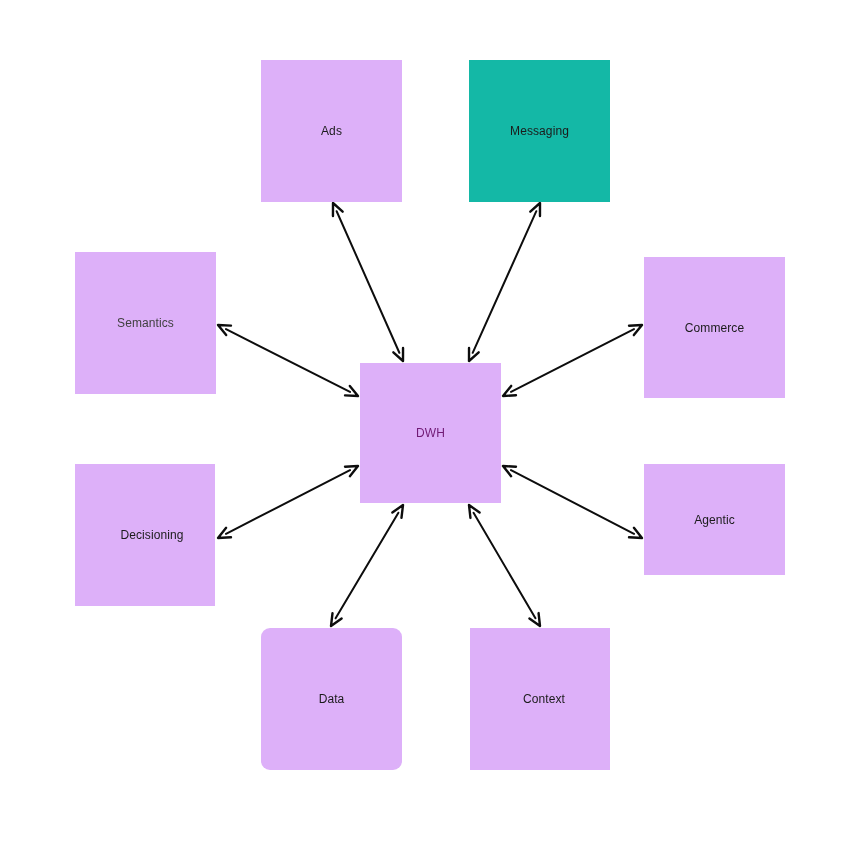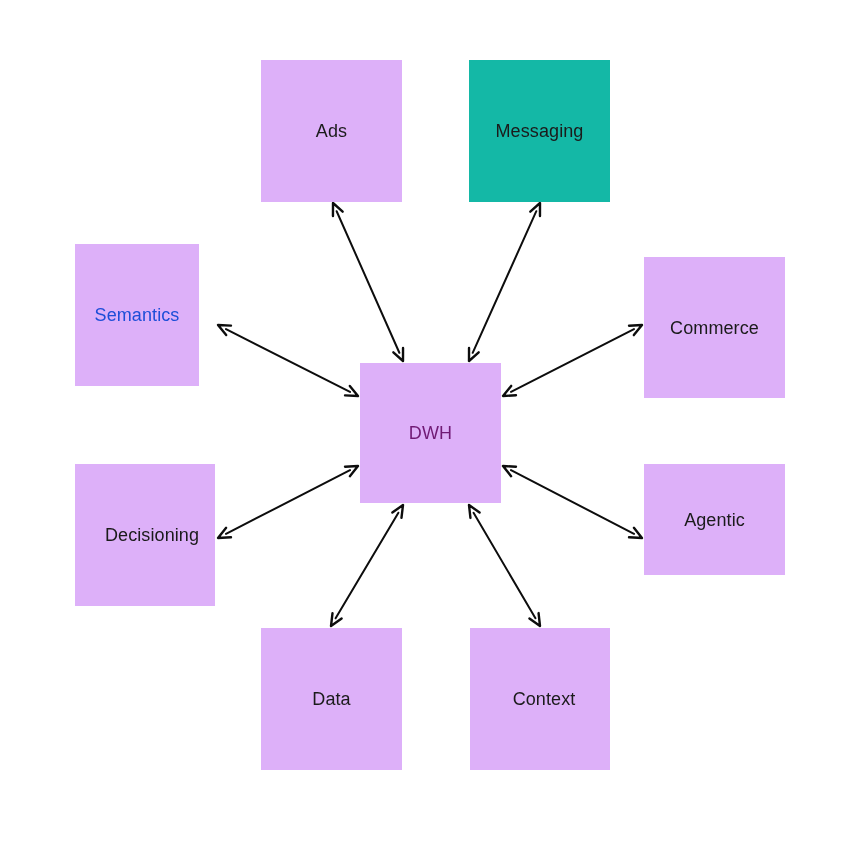--- a/index.html
+++ b/index.html
@@ -28,21 +28,21 @@
   }
   .node {
     position: absolute;
     display: flex;
     align-items: center;
     justify-content: center;
     box-sizing: border-box;
     background: #ddb0f9;
     color: #1b1b1b;
     font-family: "Liberation Sans", sans-serif;
-    font-size: 18px;
+    font-size: 12px;
     line-height: 16px;
     letter-spacing: 0.1px;
     text-align: center;
     white-space: nowrap;
     user-select: none;
   }
   .node-label {
     display: block;
   }
   .edge-line {
@@ -110,33 +110,33 @@
   <div id="nodes">
       <div class="node" style="left: 360px; top: 363px; width: 141px; height: 140px; background: rgb(221, 176, 249); color: #701a75;">
         <span class="node-label">DWH</span>
       </div>
       <div class="node" style="left: 261px; top: 60px; width: 141px; height: 142px; background: rgb(221, 176, 249); color: rgb(27, 27, 27);">
         <span class="node-label">Ads</span>
       </div>
       <div class="node" style="left: 469px; top: 60px; width: 141px; height: 142px; background: #14b8a6; color: rgb(27, 27, 27);">
         <span class="node-label">Messaging</span>
       </div>
-      <div class="node" style="left: 75px; top: 244px; width: 124px; height: 142px; background: rgb(221, 176, 249); color: #1d4ed8;">
+      <div class="node" style="left: 75px; top: 252px; width: 141px; height: 142px; background: rgb(221, 176, 249); color: #404040;">
         <span class="node-label">Semantics</span>
       </div>
       <div class="node" style="left: 644px; top: 257px; width: 141px; height: 141px; background: rgb(221, 176, 249); color: rgb(27, 27, 27);">
         <span class="node-label">Commerce</span>
       </div>
       <div class="node" style="left: 75px; top: 464px; width: 140px; height: 142px; background: rgb(221, 176, 249); color: rgb(27, 27, 27); padding-left: 14px;">
         <span class="node-label">Decisioning</span>
       </div>
       <div class="node" style="left: 644px; top: 464px; width: 141px; height: 111px; background: rgb(221, 176, 249); color: rgb(27, 27, 27);">
         <span class="node-label">Agentic</span>
       </div>
-      <div class="node" style="left: 261px; top: 628px; width: 141px; height: 142px; background: rgb(221, 176, 249); color: rgb(27, 27, 27);">
+      <div class="node" style="left: 261px; top: 628px; width: 141px; height: 142px; background: rgb(221, 176, 249); color: rgb(27, 27, 27); border-radius: 9px;">
         <span class="node-label">Data</span>
       </div>
       <div class="node" style="left: 470px; top: 628px; width: 140px; height: 142px; background: rgb(221, 176, 249); color: rgb(27, 27, 27); padding-left: 8px;">
         <span class="node-label">Context</span>
       </div>
     </div>
 
 </div>
 
 </body></html>

